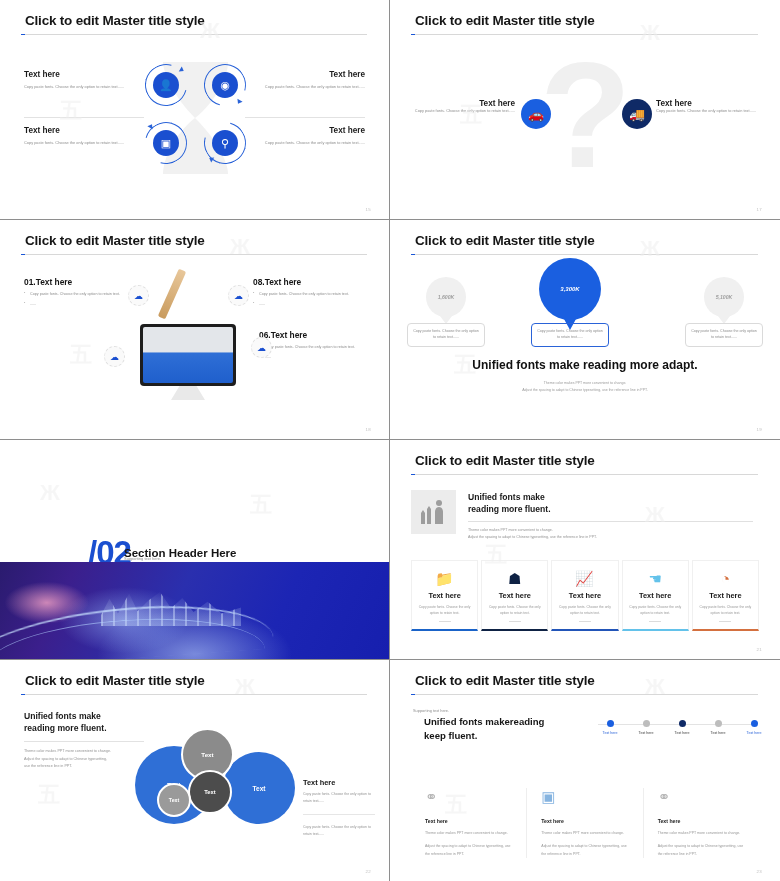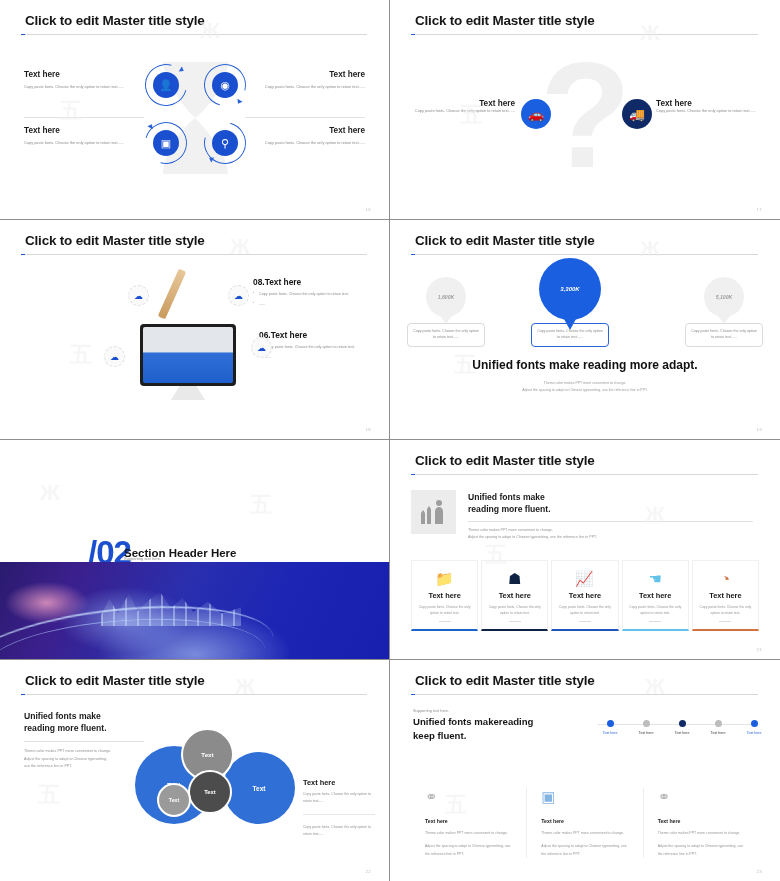--- a/index.html
+++ b/index.html
@@ -179,21 +179,21 @@
   .s7 .venn { position:absolute; left:135px; top:68px; width:160px; height:100px; }
   .s7 .cc { position:absolute; border-radius:50%; display:flex; align-items:center;
       justify-content:center; color:#fff; font-weight:bold; }
   .s7 .rgt { position:absolute; right:14px; top:118px; width:72px; }
   .s7 .rgt .t { font-size:7.4px; font-weight:bold; color:#151515; }
   .s7 .rgt .p { font-size:3.5px; color:#949494; line-height:2; margin-top:4px; }
   .s7 .rgt .hr { height:1px; background:#e6e6e6; margin:9px 0; }
 
   
   .s8 .sup { position:absolute; left:23px; top:48px; font-size:3.9px; color:#8f8f8f; }
-  .s8 .big { position:absolute; left:23px; top:55px; width:180px; font-size:9.6px;
+  .s8 .big { position:absolute; left:34px; top:55px; width:180px; font-size:9.6px;
       font-weight:bold; color:#171717; line-height:1.5; }
   .s8 .tl { position:absolute; left:200px; right:18px; top:58px; height:30px; }
   .s8 .tl .bar { position:absolute; left:8px; right:8px; top:6px; height:1px;
       background:#e3e3e3; }
   .s8 .tl .step { position:absolute; text-align:center; width:40px; }
   .s8 .tl .dot { width:7px; height:7px; border-radius:50%; margin:2px auto 0; }
   .s8 .tl .lb { font-size:3.6px; margin-top:4px; }
   .s8 .cols { position:absolute; left:21px; right:21px; top:128px; display:flex; }
   .s8 .col { flex:1; padding:0 14px; border-right:1px solid #eee; }
   .s8 .col:last-child { border-right:none; }
@@ -284,20 +284,25 @@
     <div class="wm">
       <span style="left:250px;top:20px;">Ж</span>
         <span style="left:70px;top:100px;">五</span>
     </div>
   </div>
 
   <div class="slide s3">
     <div class="s-title">Click to edit Master title style</div>
     <div class="s-rule"></div>
 
+    <div class="blk" style="left:24px;top:57px">
+      <div class="num">01.Text here</div>
+      <div class="bul">Copy paste fonts. Choose the only option to retain text.</div>
+      <div class="bul">......</div>
+    </div>
     <div class="node" style="left:128px;top:65px">
         <span>☁</span>
       </div>
 
     <div class="node" style="left:104px;top:126px">
         <span>☁</span>
       </div>
 
     <div class="blk" style="right:18px;top:57px;text-align:left">
       <div class="num">08.Text here</div>

